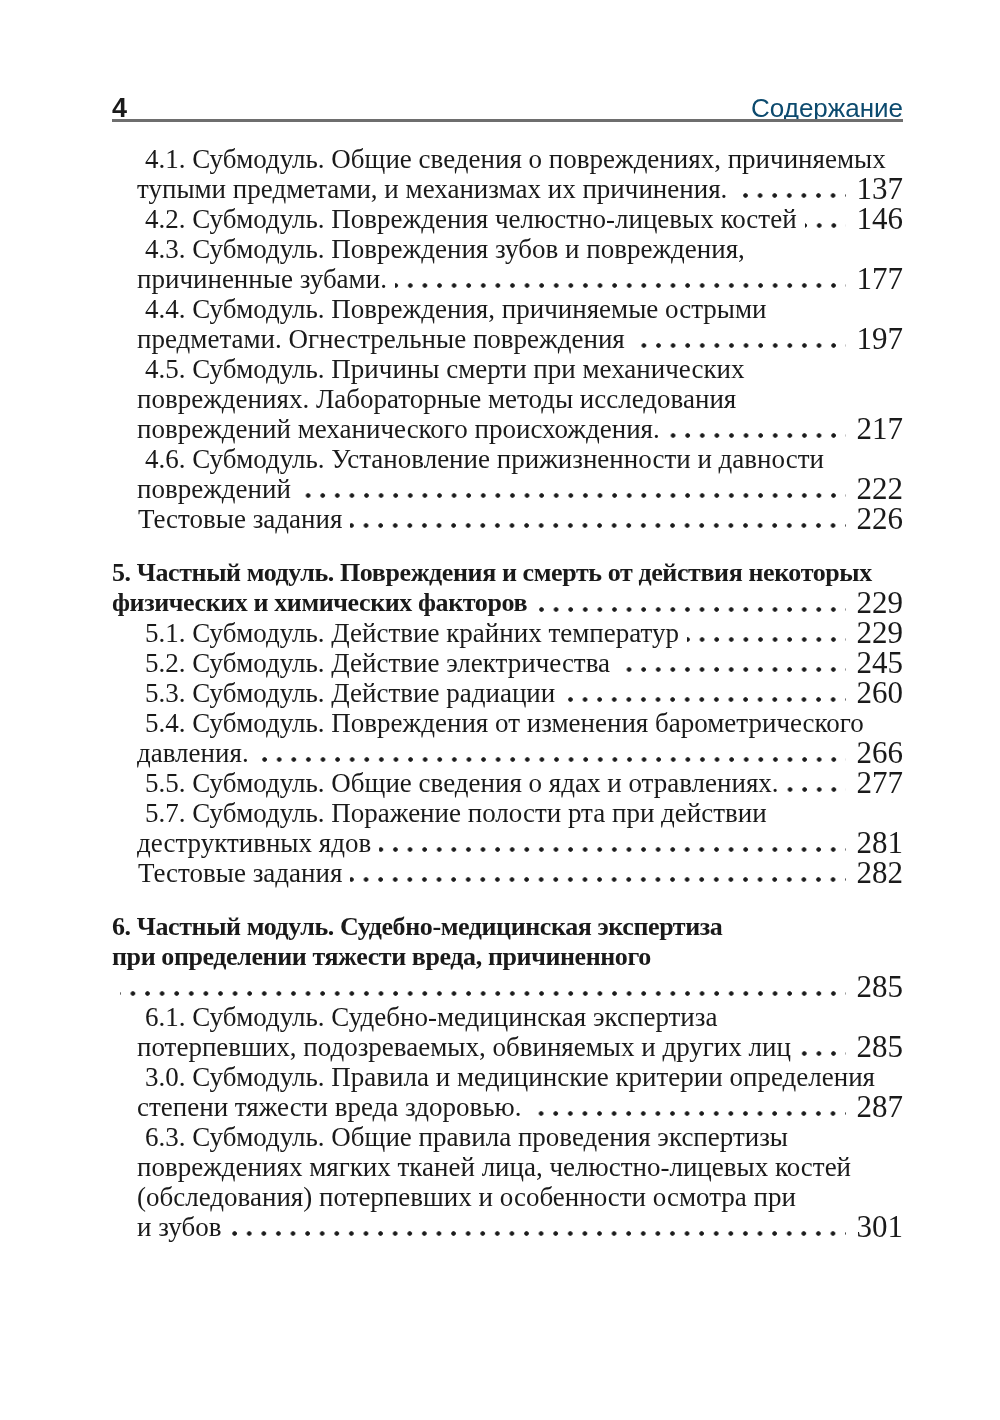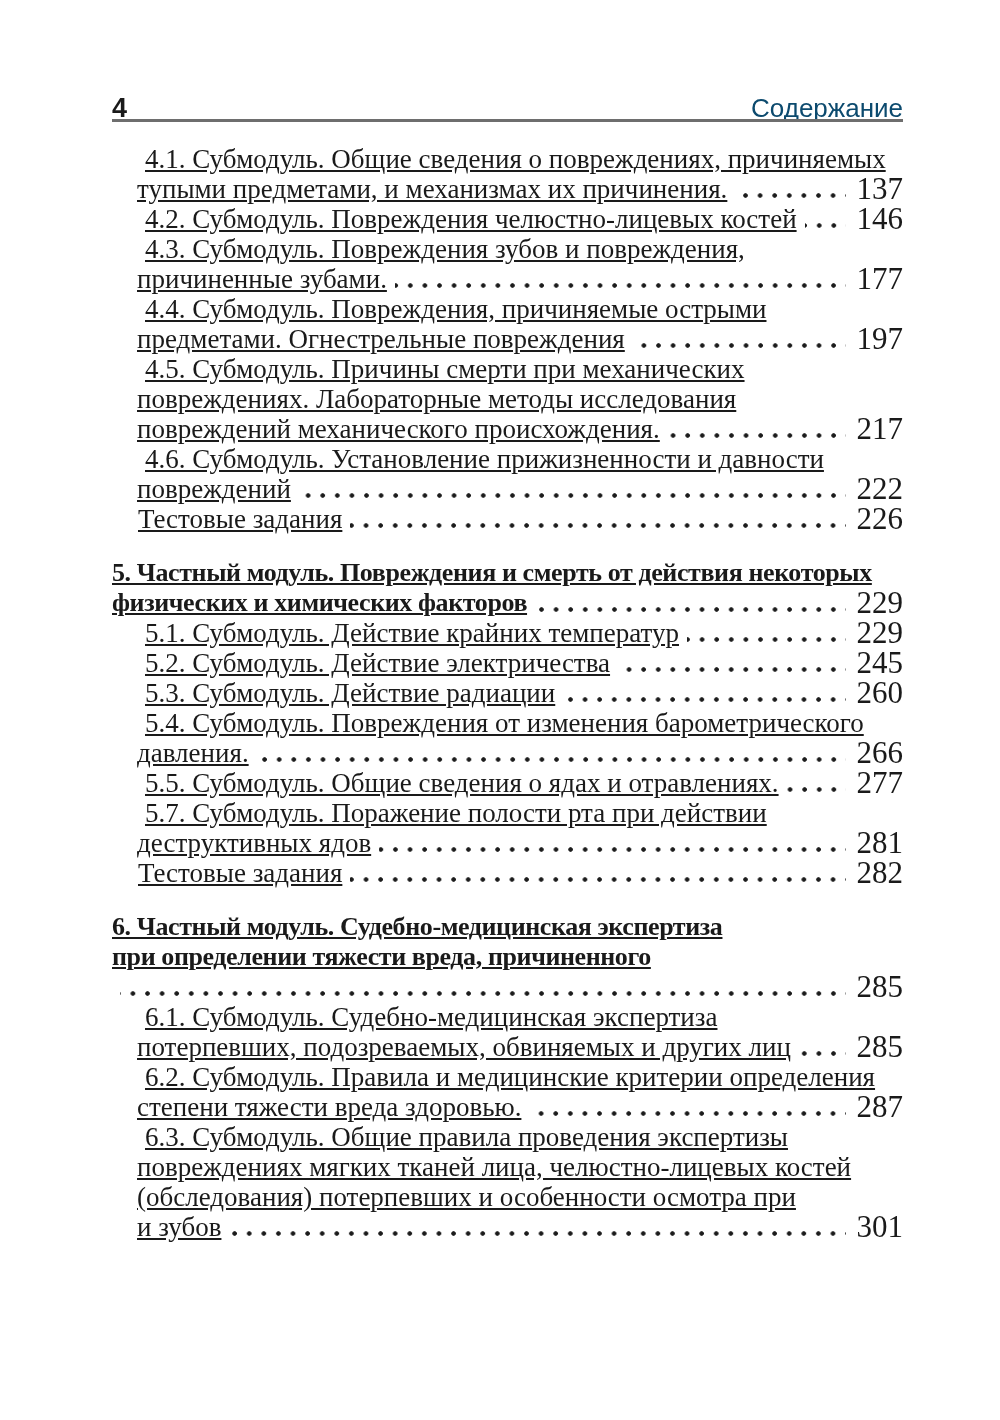--- a/index.html
+++ b/index.html
@@ -59,21 +59,21 @@
     font-weight: 700;
     font-size: 26px;
     letter-spacing: -0.4px;
     margin-top: 24px;
   }
   .line {
     display: flex;
     height: 30px;
     line-height: 30px;
   }
-  .txt { white-space: nowrap; text-decoration: underline; }
+  .txt { white-space: nowrap; }
   .entry.sub .line       { padding-left: 25px; }
   .entry.sub .line.first { padding-left: 33px; }
   .entry.plain .line     { padding-left: 26px; }
   .entry.section .line   { padding-left: 0; }
   .leader {
     flex: 1 1 auto;
     min-width: 18px;
     margin-left: 8px;
     margin-right: 11px;
     background-image: radial-gradient(circle at 2.5px 21.5px, #1c1c1c 1.9px, rgba(0,0,0,0) 2.6px);
@@ -247,21 +247,21 @@
           <span class="txt">6.1. Субмодуль. Судебно-медицинская экспертиза</span>
         </div>
         <div class="line cont">
           <span class="txt">потерпевших, подозреваемых, обвиняемых и других лиц</span>
           <span class="leader"></span>
           <span class="pagenum">285</span>
         </div>
       </div>
       <div class="entry sub">
         <div class="line first">
-          <span class="txt">6.2. Субмодуль. Правила и медицинские критерии определения</span>
+          <span class="txt">3.0. Субмодуль. Правила и медицинские критерии определения</span>
         </div>
         <div class="line cont">
           <span class="txt">степени тяжести вреда здоровью.</span>
           <span class="leader"></span>
           <span class="pagenum">287</span>
         </div>
       </div>
       <div class="entry sub">
         <div class="line first">
           <span class="txt">6.3. Субмодуль. Общие правила проведения экспертизы</span>

